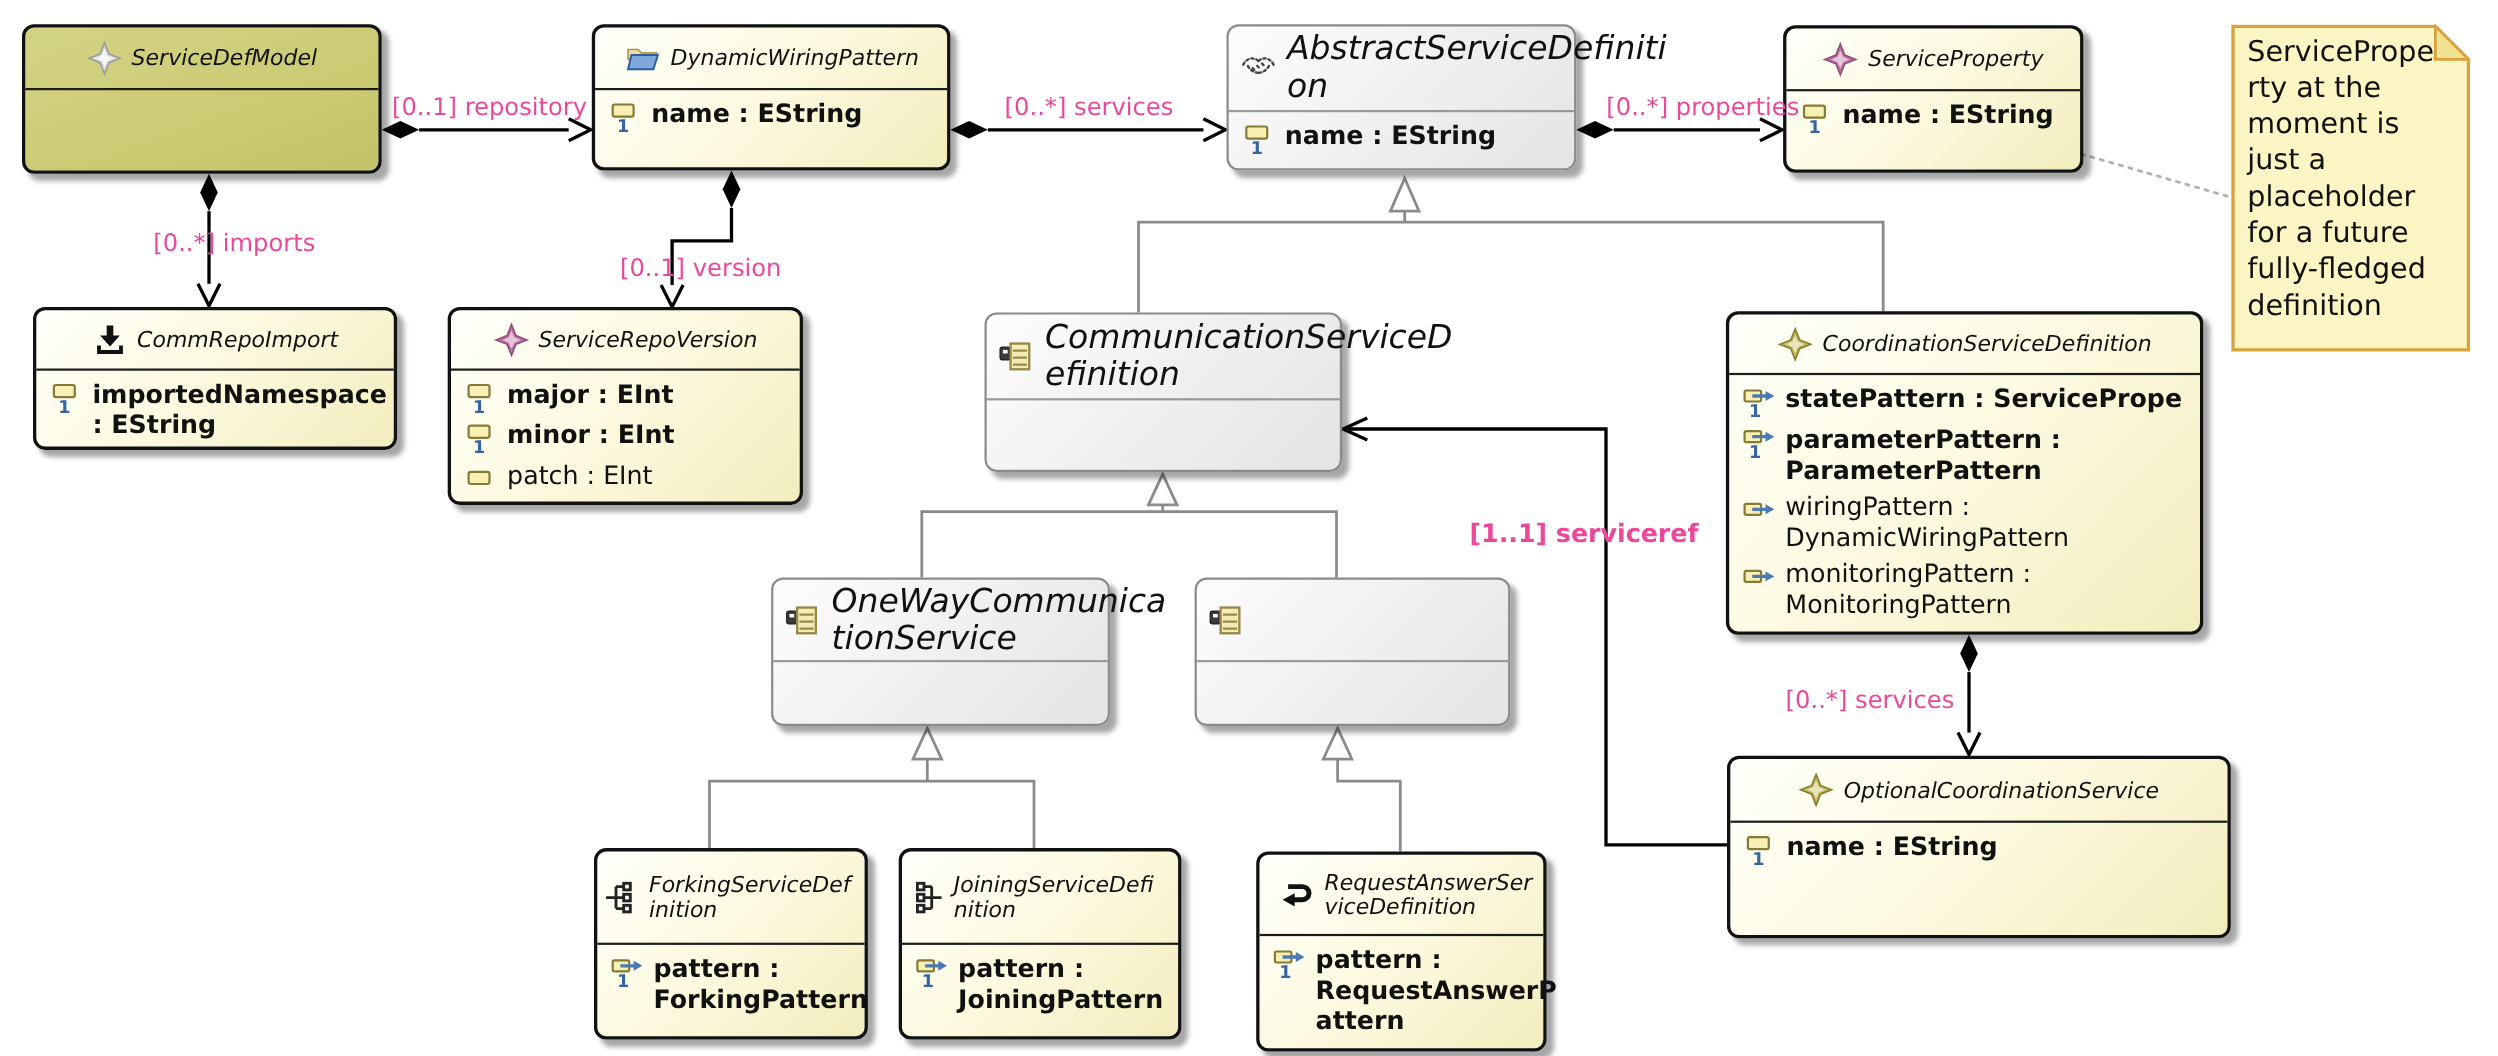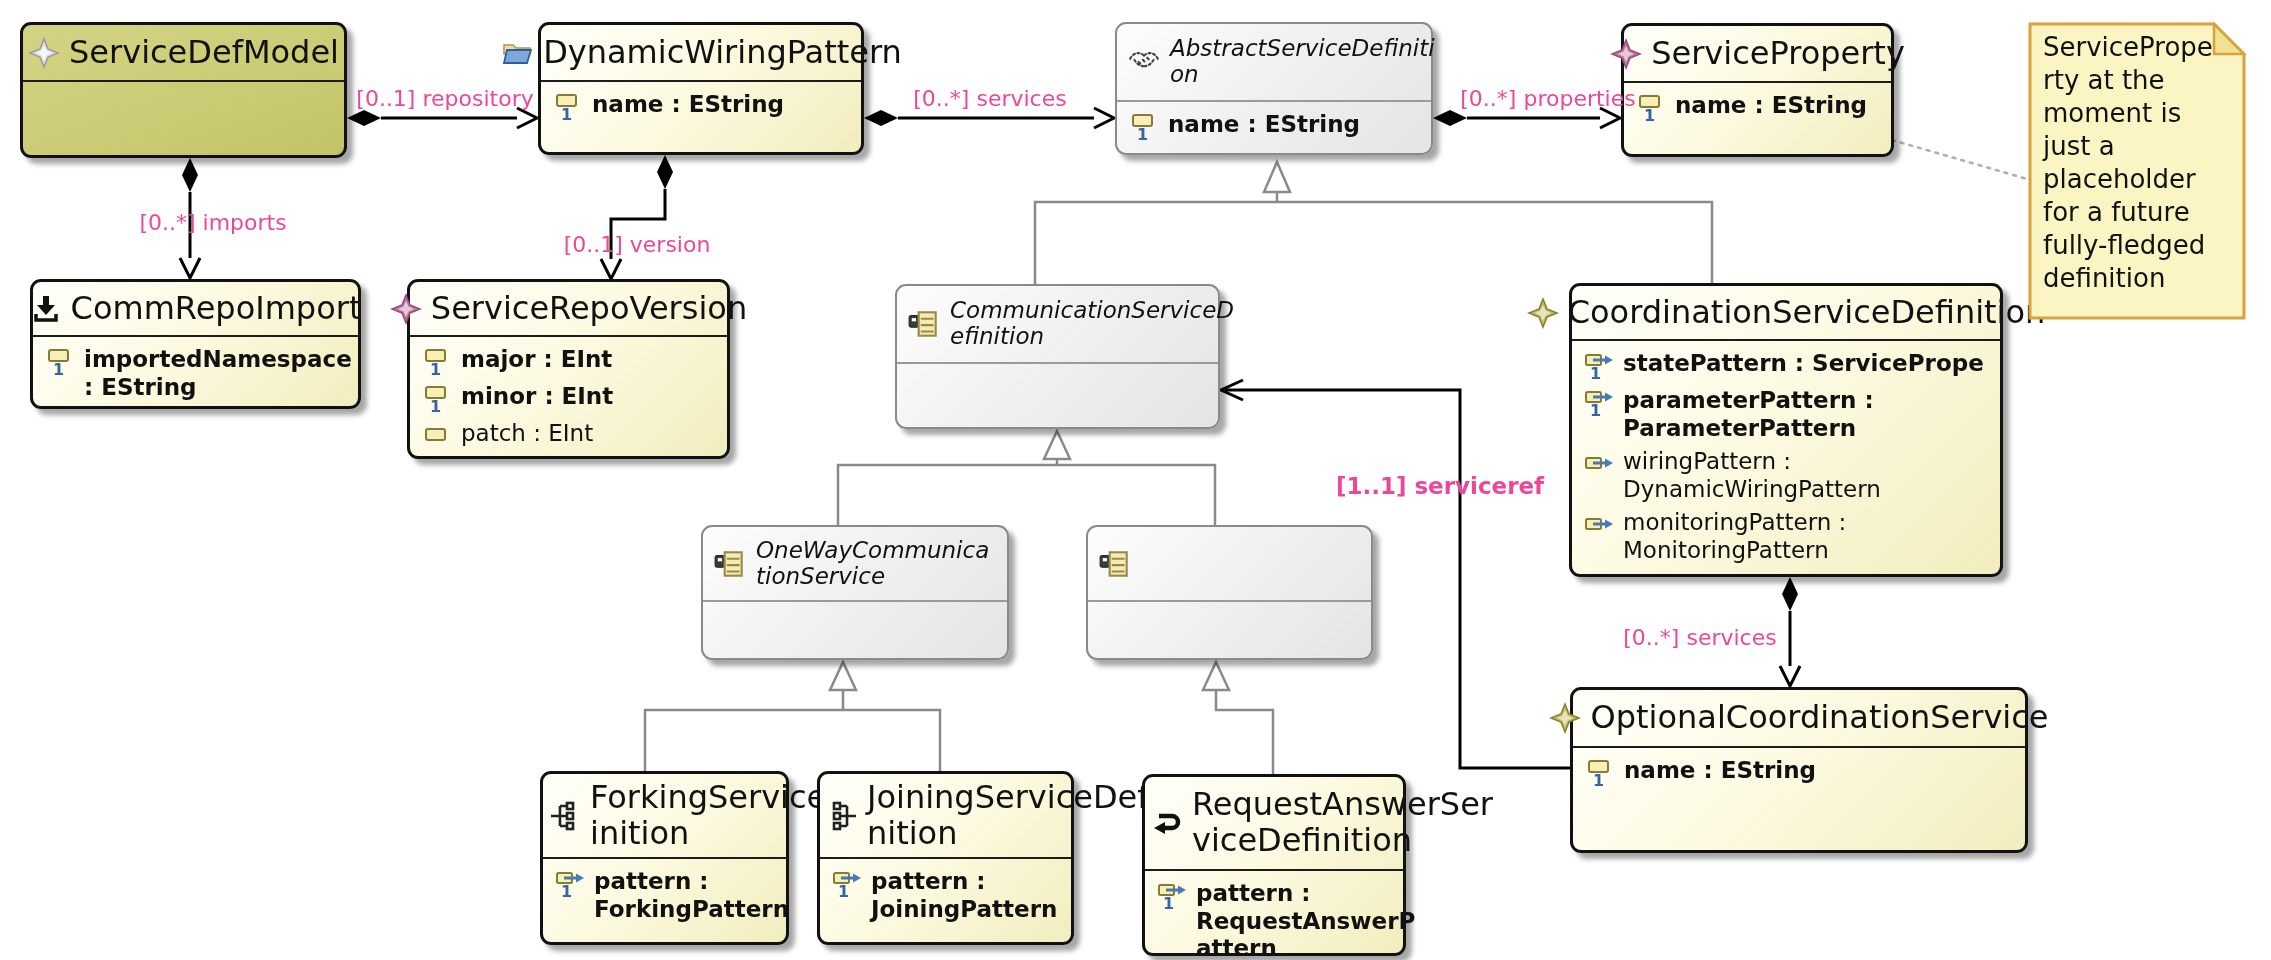--- a/index.html
+++ b/index.html
@@ -23,22 +23,22 @@
     box-shadow:6px 6px 5px rgba(0,0,0,0.35); box-sizing:border-box;
   }
   .cls.olive{background:linear-gradient(160deg,#d3d385 0%,var(--box-olive) 60%,#c2c268 100%);}
   .cls.gray{
     border:2.5px solid var(--generalization);
     background:linear-gradient(135deg,var(--box-gray-1) 0%,#f1f1f1 45%,var(--box-gray-2) 100%);
   }
   .hdr{display:flex;align-items:center;justify-content:center;gap:9px;padding:0 10px;box-sizing:border-box;}
   .hdr.wrap{justify-content:flex-start;}
   .hdr .cicn{flex:0 0 auto;display:flex;}
-  .title{font-size:32px;white-space:pre-line;line-height:1.12;letter-spacing:0px;}
-  .gray .title{font-style:italic;font-size:23px;}
+  .title{font-size:20px;white-space:pre-line;line-height:1.12;letter-spacing:0px;font-style:italic;}
+  .gray .title{font-style:italic;font-size:30px;}
   .body{border-top:2px solid #1c1c1c;box-sizing:border-box;padding-top:5px;}
   .gray .body{border-top:2px solid #9a9a9a;}
   .row{display:flex;align-items:flex-start;gap:9px;padding:4px 6px 2px 12px;}
   .row .aicn{flex:0 0 auto;display:flex;margin-top:1px;}
   .atext{font-size:23px;line-height:1.2;white-space:pre-line;}
   .row.b .atext{font-weight:bold;}
   .elabel{
     position:absolute;z-index:3;transform:translate(-50%,-50%);
     font-size:22px;white-space:nowrap;color:#ec4899;
   }
@@ -427,21 +427,21 @@
               <text x="6" y="28" font-size="16" font-weight="bold" fill="#3465a4">1</text>
             </svg>
         </span>
         <span class="atext">pattern :
 JoiningPattern</span>
       </div>
     </div>
   </div>
 
   <div class="cls" style="left:1142px;top:774px;width:264px;height:182px">
-    <div class="hdr wrap" style="height:92px;padding-left:6px">
+    <div class="hdr wrap" style="height:72px;padding-left:18px">
       <span class="cicn">
         <svg width="32" height="32" viewBox="0 0 32 32">
             <path d="M8 9 H21 a6 6 0 0 1 0 12 H13" fill="none" stroke="#111" stroke-width="4.5"></path>
             <polygon points="14,15 3,21 14,27" fill="#111"></polygon>
           </svg>
       </span>
       <span class="title">RequestAnswerSer
 viceDefinition</span>
     </div>
     <div class="body">

